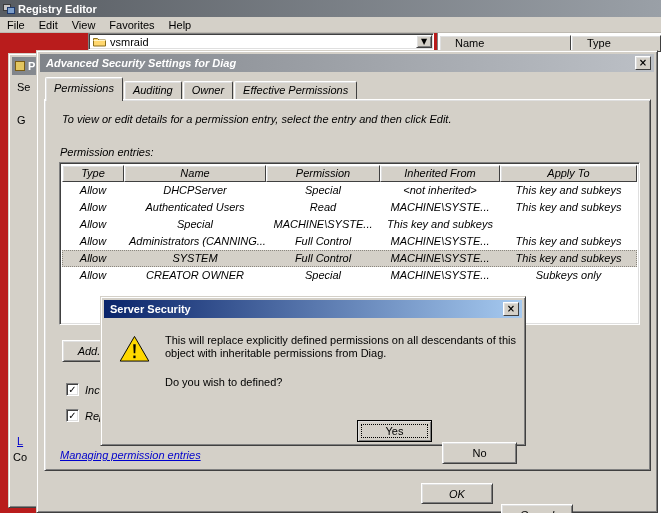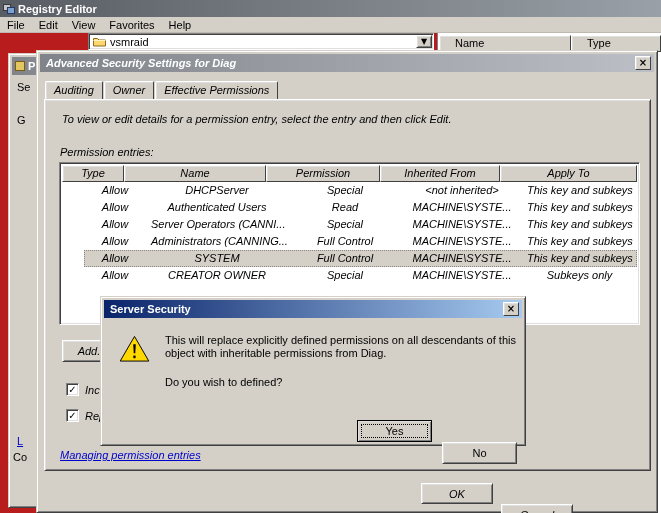--- a/index.html
+++ b/index.html
@@ -32,21 +32,21 @@
   .hcell{background:#d4d0c8;border:1px solid;border-color:#fff #404040 #404040 #fff;box-shadow:inset 1px 1px 0 #dfdfdf;
     padding:1px 15px;height:17px;line-height:13px;white-space:nowrap;overflow:hidden;}
   .tabs{display:flex;align-items:flex-end;height:22px;z-index:3;}
   .tab{height:18px;line-height:16px;padding:0 8px;background:#d4d0c8;border:1px solid;border-color:#fff #404040 #d4d0c8 #fff;
     border-bottom:none;border-radius:2px 2px 0 0;box-shadow:inset 1px 1px 0 #dfdfdf;margin-right:1px;white-space:nowrap;}
   .tab.active{height:24px;line-height:20px;margin-bottom:-2px;position:relative;z-index:4;}
   .tabpage{background:#d4d0c8;border:1px solid;border-color:#fff #404040 #404040 #fff;
     box-shadow:inset 1px 1px 0 #dfdfdf, inset -1px -1px 0 #808080;}
   .ptable{padding:2px;overflow:hidden;}
   .grid5{display:grid;grid-template-columns:62px 142px 114px 120px 1fr;}
-  .prow{height:17px;line-height:17px;margin-left:22px;}
+  .prow{height:17px;line-height:17px;}
   .prow > div{padding:0 5px;white-space:nowrap;overflow:hidden;}
   .prow.selected{background:#d4d0c8;outline:1px dotted #8a867e;outline-offset:-1px;}
   .cbrow{display:flex;align-items:center;gap:6px;white-space:nowrap;}
   .checkbox{flex:0 0 auto;width:13px;height:13px;background:#fff;border:1px solid;border-color:#808080 #fff #fff #808080;
     box-shadow:inset 1px 1px 0 #404040, inset -1px -1px 0 #dfdfdf;display:flex;align-items:center;justify-content:center;}
   .tick{font-family:"DejaVu Sans",sans-serif;font-size:10px;font-weight:bold;line-height:1;}
   .link{color:#0000cc;text-decoration:underline;white-space:nowrap;}
   .arrow{font-family:"DejaVu Sans",sans-serif;font-size:8px;line-height:1;}
 </style>
 </head>
@@ -104,20 +104,21 @@
     <div class="abs" style="left:4px;top:397px;">Co</div>
   </div>
 
   <div class="abs win" style="left:36px;top:50px;width:622px;height:463px;z-index:10;font-style:italic;">
     <div class="titlebar tb-inactive abs" style="left:3px;top:3px;right:3px;">
       <span class="tb-title" style="padding-left:3px;">Advanced Security Settings for Diag</span>
       <span class="xbtn">×</span>
     </div>
 
     <div class="tabs abs" style="left:8px;top:26px;">
+      <div class="tab active">Permissions</div>
       <div class="tab">Auditing</div>
       <div class="tab">Owner</div>
       <div class="tab">Effective Permissions</div>
     </div>
 
     <div class="abs tabpage" style="left:7px;top:48px;width:607px;height:372px;text-align:center;">
       <div class="abs" style="left:17px;top:13px;white-space:nowrap;">To view or edit details for a permission entry, select the entry and then click Edit.</div>
       <div class="abs" style="left:15px;top:46px;">Permission entries:</div>
 
       <div class="abs sunken ptable" style="left:14px;top:62px;width:581px;height:163px;">
@@ -137,21 +138,20 @@
         </div>
         <div class="grid5 prow">
           <div>Allow</div>
           <div>Authenticated Users</div>
           <div>Read</div>
           <div>MACHINE\SYSTE...</div>
           <div>This key and subkeys</div>
         </div>
         <div class="grid5 prow">
           <div>Allow</div>
-          <div>Server Operators (CANNI...</div>
           <div>Special</div>
           <div>MACHINE\SYSTE...</div>
           <div>This key and subkeys</div>
         </div>
         <div class="grid5 prow">
           <div>Allow</div>
           <div>Administrators (CANNING...</div>
           <div>Full Control</div>
           <div>MACHINE\SYSTE...</div>
           <div>This key and subkeys</div>

